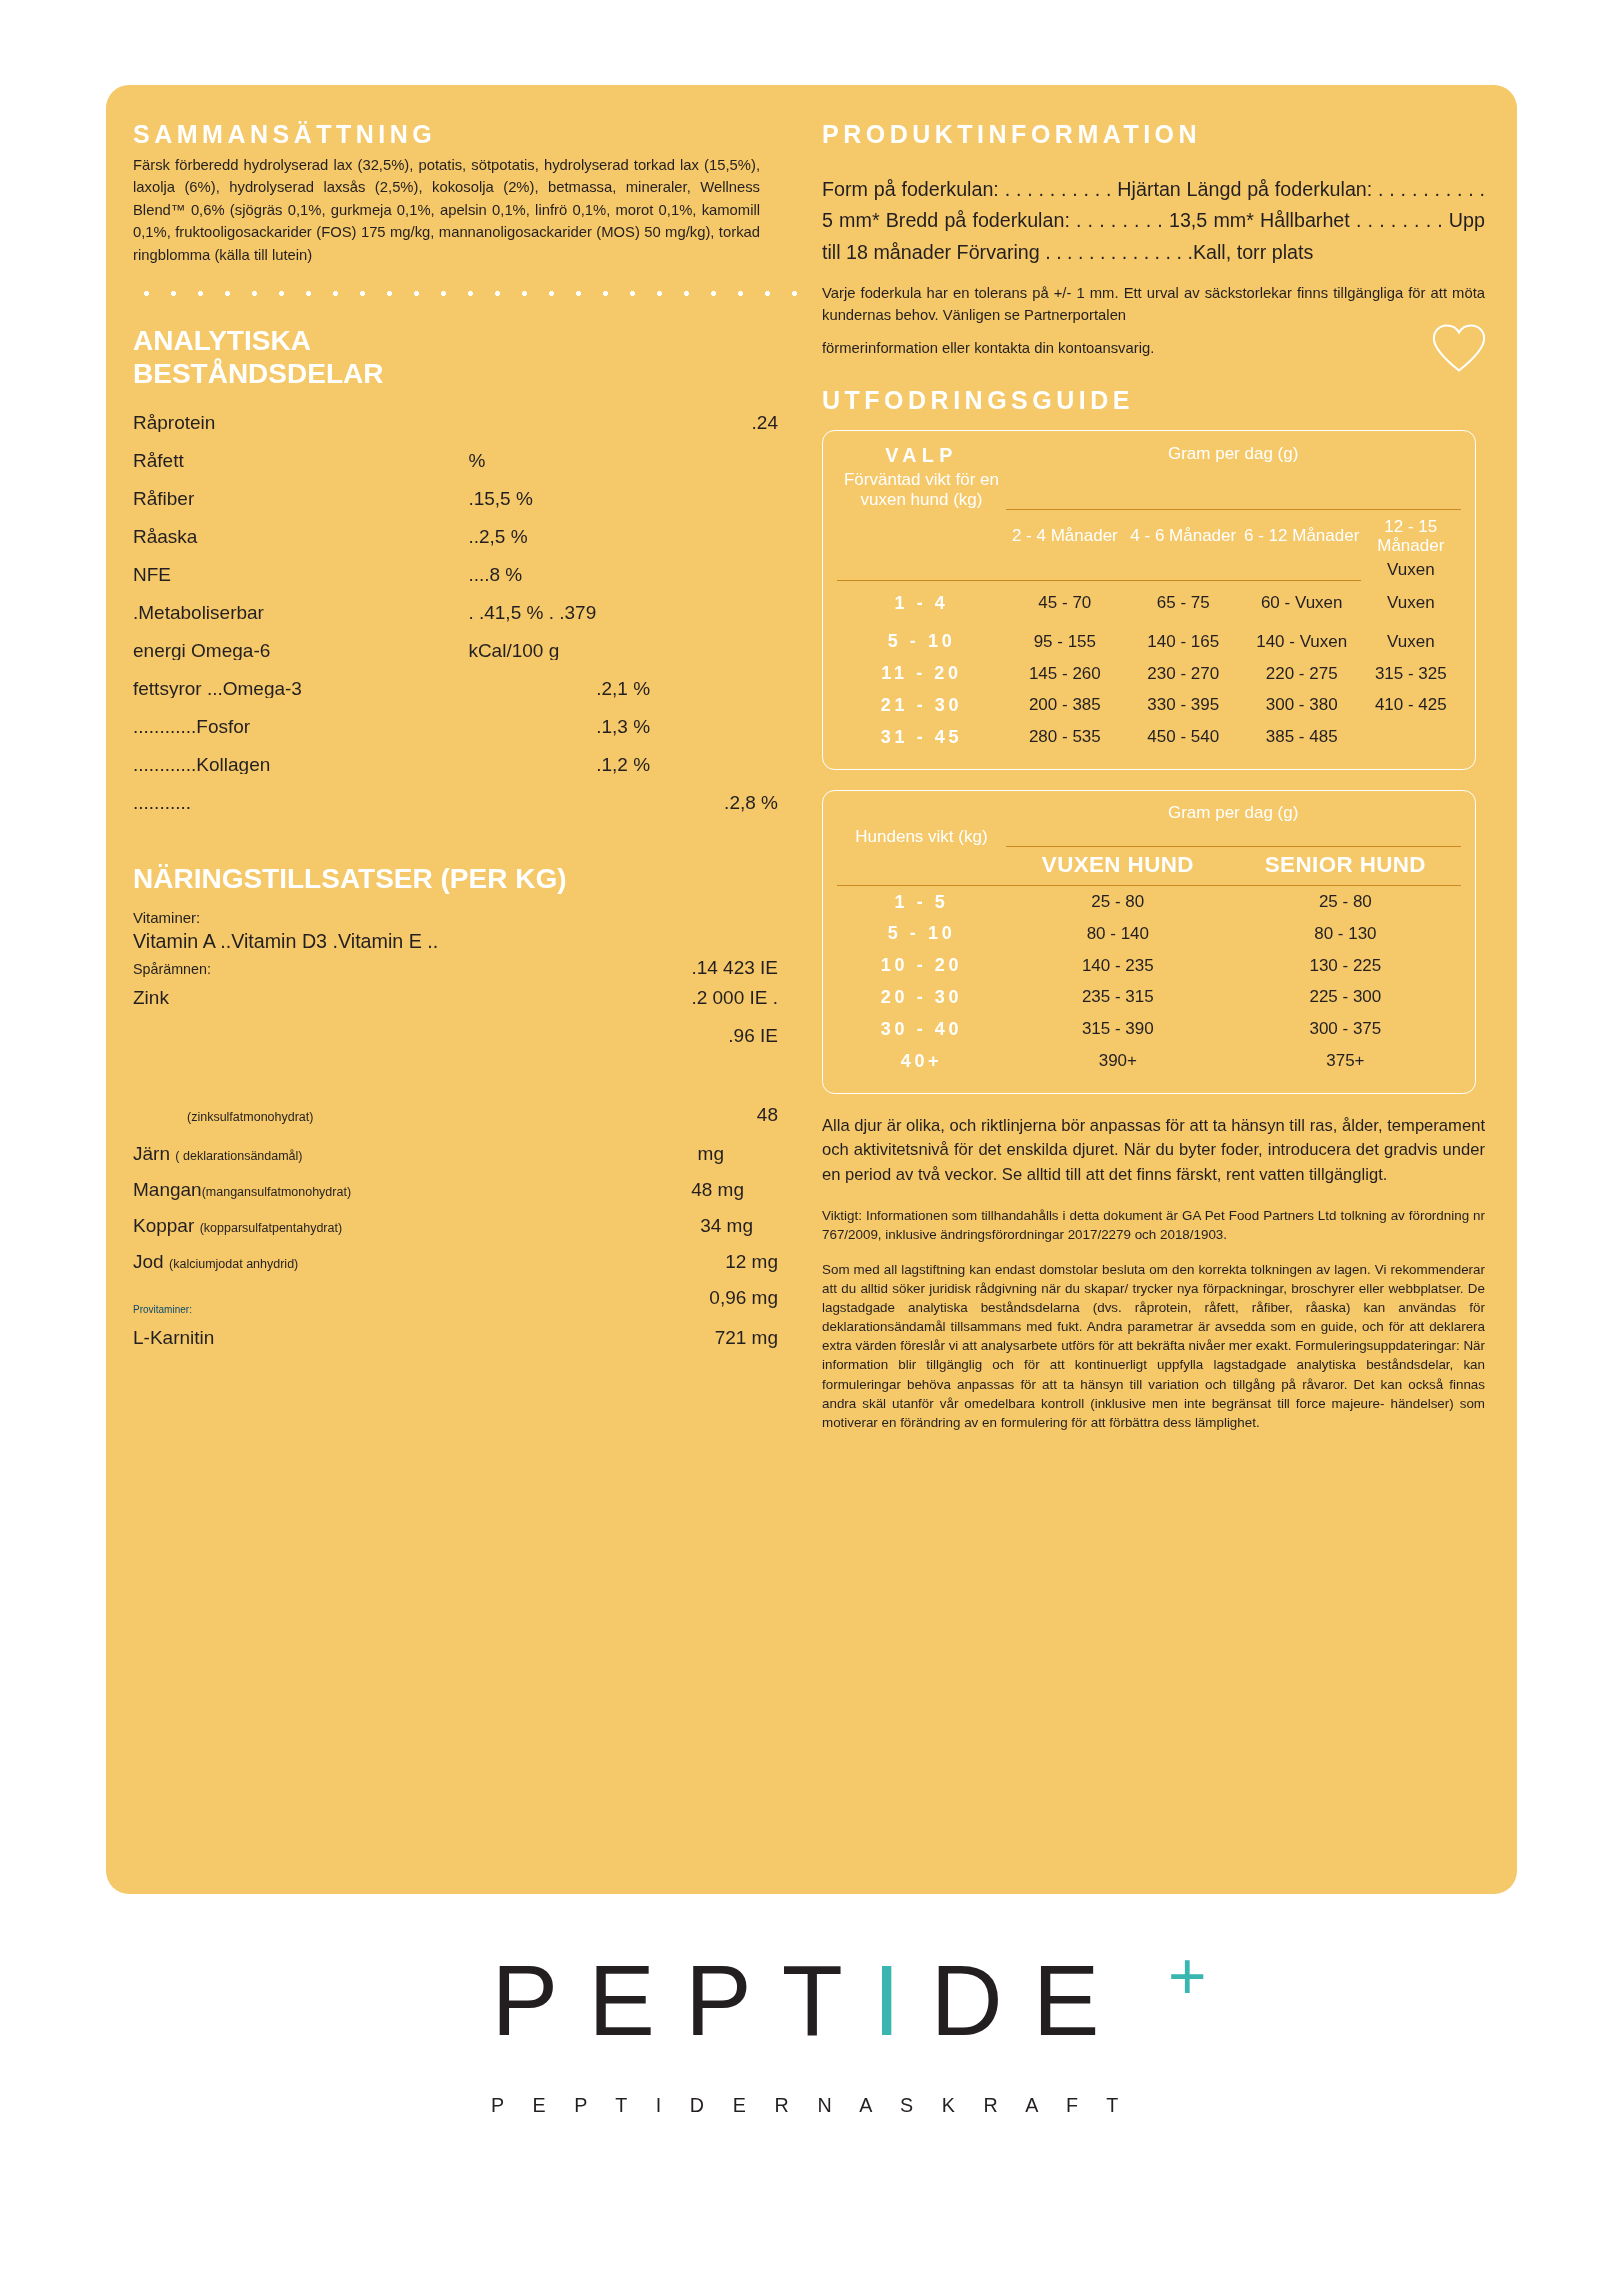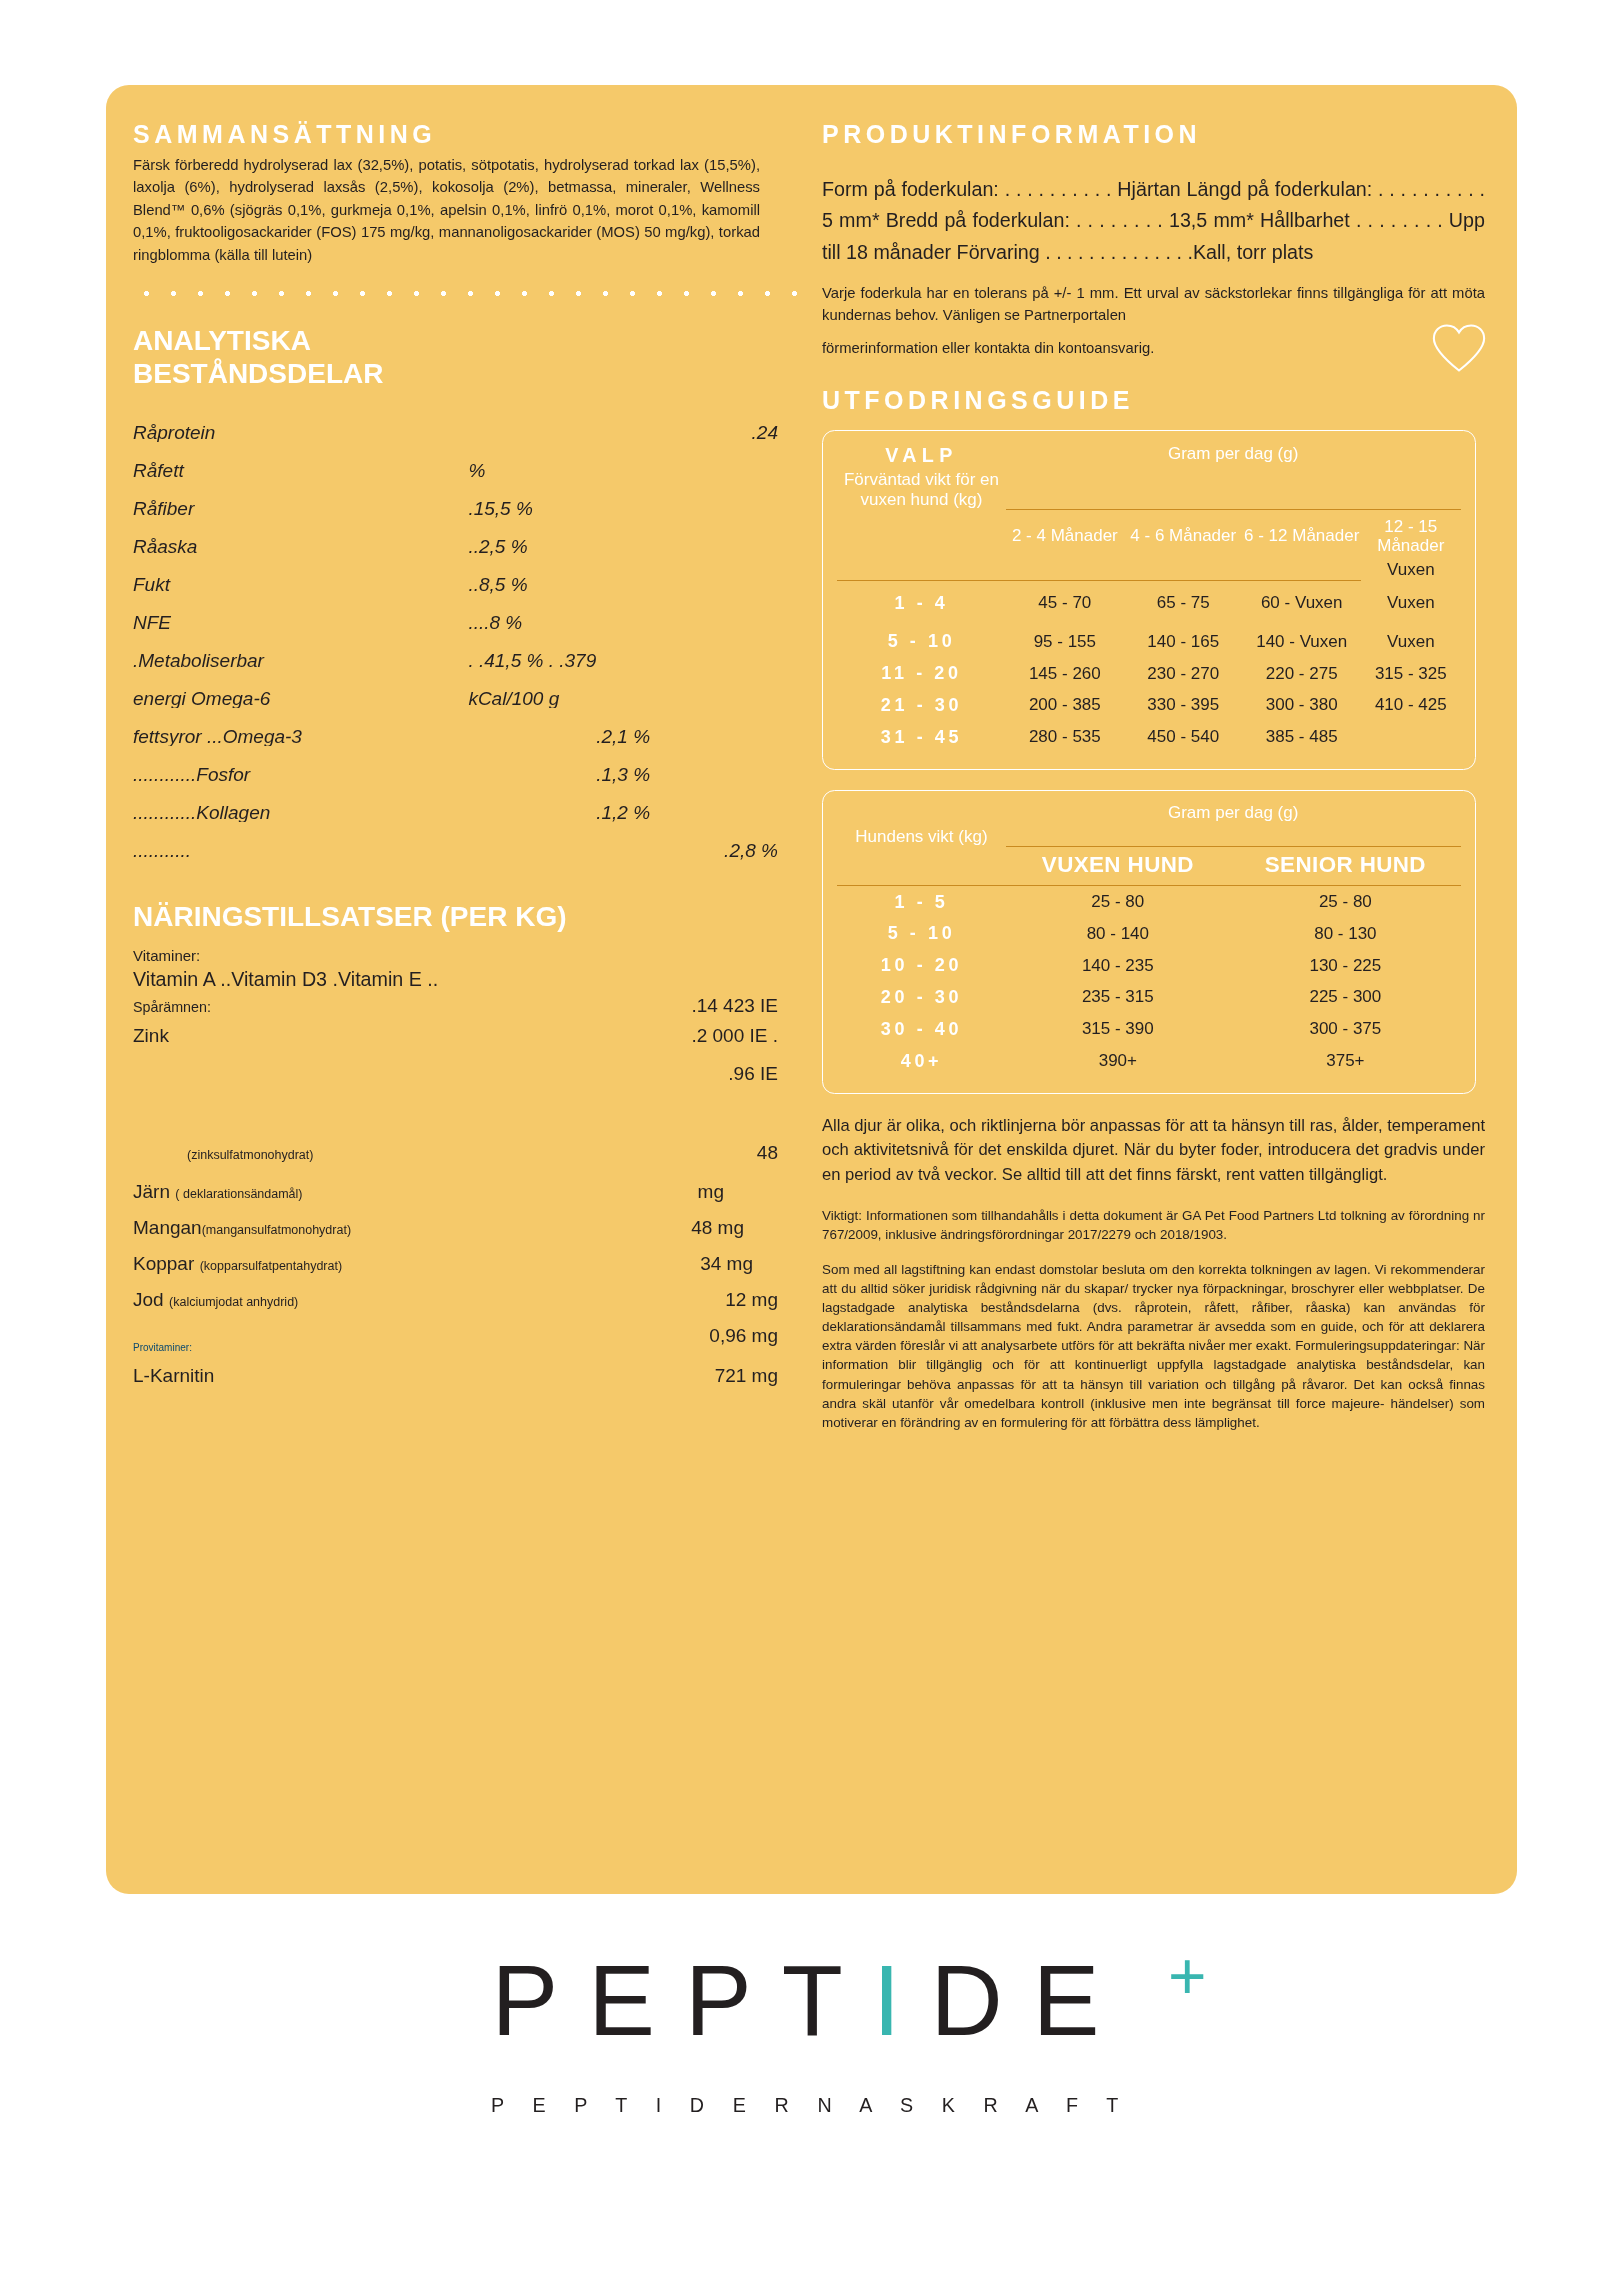--- a/index.html
+++ b/index.html
@@ -53,21 +53,21 @@
     text-align:justify;
   }
   .dotrule{
     height:9px;margin:23px 0 27px 0;
     background-image:radial-gradient(circle, #ffffff 2.3px, rgba(0,0,0,0) 2.7px);
     background-size:27px 9px;background-repeat:repeat-x;background-position:0 50%;
   }
 
   
   .an-wrap{position:relative;}
-  .an-row{display:flex;align-items:flex-end;font-size:19px;color:#231f20;line-height:1.0;height:38px;font-style:italic;}
+  .an-row{display:flex;align-items:center;font-size:19px;color:#231f20;line-height:1.0;height:38px;}
   .an-left{width:52%;display:flex;align-items:baseline;white-space:nowrap;overflow:hidden;}
   .an-right{width:48%;display:flex;align-items:baseline;white-space:nowrap;overflow:hidden;justify-content:flex-start;}
   .lead{
     flex:1 1 auto;min-width:5.4px;height:0.9px;margin:0 4.5px 4.5px 4.5px;
     background-image:radial-gradient(circle, #231f20 1px, rgba(0,0,0,0) 1.3px);
     background-size:10.7px 3.6px;background-repeat:repeat-x;background-position:0 100%;
     align-self:flex-end;
     position:relative;top:-3.6px;
   }
   .lead.short{flex:0 0 auto;}
@@ -170,30 +170,20 @@
           <div class="an-left">
               <span class="an-label">Råaska</span>
               <span class="lead"></span>
             </div>
           <div class="an-right">
               <span class="an-val">..2,5 %</span>
               <span class="lead"></span>
             </div>
         </div>
 
-        <div class="an-row">
-          <div class="an-left">
-              <span class="an-label">Fukt</span>
-              <span class="lead"></span>
-            </div>
-          <div class="an-right">
-              <span class="an-val">..8,5 %</span>
-              <span class="lead"></span>
-            </div>
-        </div>
 
         <div class="an-row">
           <div class="an-left">
               <span class="an-label">NFE</span>
               <span class="lead"></span>
             </div>
           <div class="an-right">
               <span class="an-val">....8 %</span>
               <span class="lead"></span>
             </div>

